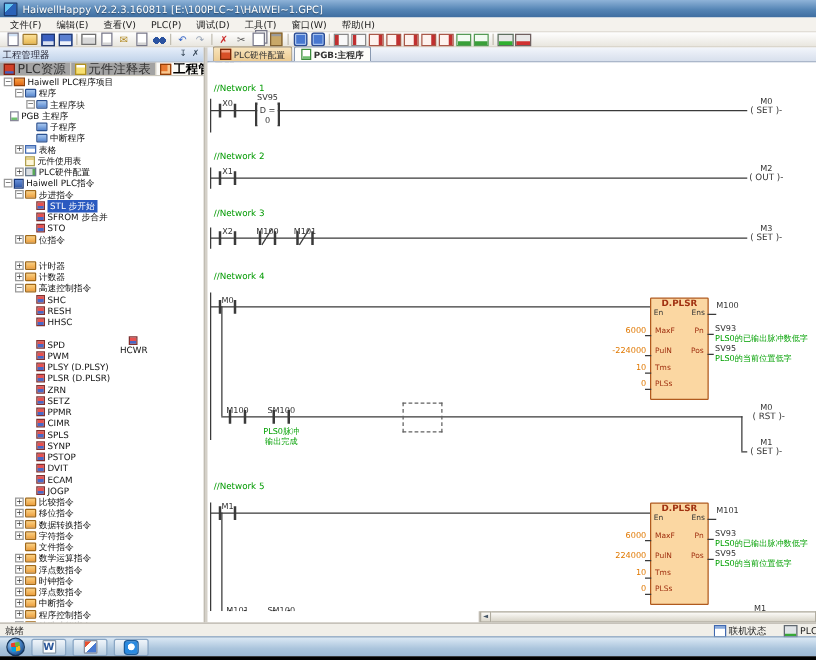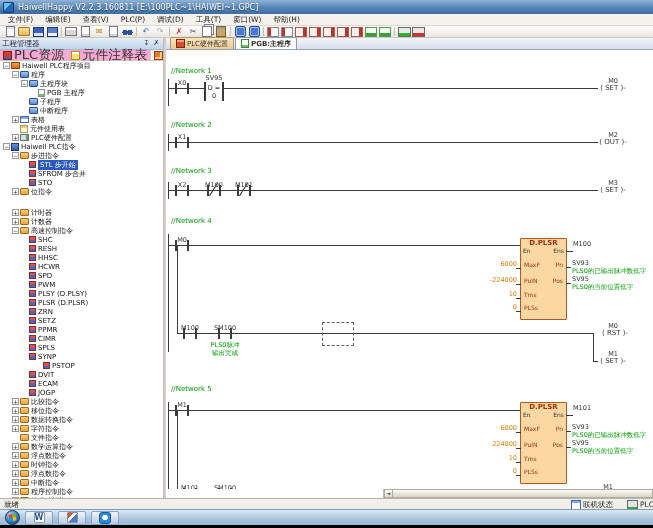--- a/index.html
+++ b/index.html
@@ -39,22 +39,22 @@
   .ic-ladr{width:10px;height:8px;background:#fdf2ee;border:1px solid #a85848;box-shadow:inset -3px 0 0 #c03030}
   .ic-ladg{width:10px;height:8px;background:#f2fbf2;border:1px solid #559a55;box-shadow:inset 0 -3px 0 #39a039}
   .ic-plcg{width:11px;height:8px;background:#e8e8e8;border:1px solid #5f7060;box-shadow:inset 0 -3px 0 #30b030}
   .ic-plcr{width:11px;height:8px;background:#e8e8e8;border:1px solid #706060;box-shadow:inset 0 -3px 0 #d03030}
   
   #lp-header{left:0;top:38px;width:163px;height:12px;background:linear-gradient(#e6eefa,#c2d4ea);
     border-bottom:1px solid #a8b8cc;display:flex;align-items:center;font-size:7.5px;color:#223;
     padding:0 2px;box-sizing:border-box}
   #lp-header .grow{flex:1}
   .lp-btn{width:9px;height:9px;font-size:7px;line-height:9px;text-align:center;color:#345;margin-left:1px;flex:none}
-  #lp-tabs{left:0;top:50px;width:163px;height:11px;background:#f9a8d4;border-bottom:1px solid #cac6ba;
-    display:flex;font-size:13px;box-sizing:border-box}
+  #lp-tabs{left:0;top:50px;width:163px;height:11px;background:#a3a3a3;border-bottom:1px solid #cac6ba;
+    display:flex;font-size:10px;box-sizing:border-box}
   .lp-tab{display:flex;align-items:center;gap:2px;padding:0 3px;color:#333;border-right:1px solid #d6d2c6;white-space:nowrap}
   .lp-tab.active{background:#fbfaf6;font-weight:bold;color:#000}
   .lti{flex:none}
   .lti-res{width:7px;height:7px;background:#d04028;border:1px solid #802010;box-shadow:inset 0 -2px 0 #4060c0}
   .lti-note{width:7px;height:7px;background:#f8e070;border:1px solid #b09020;box-shadow:inset 0 2px 0 #fff}
   .lti-proj{width:7px;height:7px;background:#e87830;border:1px solid #943f08;box-shadow:inset -2px -2px 0 #f8c890}
   #tree{left:0;top:61px;width:193px;height:437px;background:#fff;overflow:hidden;font-size:7px;color:#111}
   .trow{height:9px;display:flex;align-items:center;white-space:nowrap}
   .texp{width:7px;height:7px;border:1px solid #999;background:#fff;font-size:6px;line-height:5px;
     text-align:center;color:#333;margin-right:1px;flex:none;box-sizing:border-box}
@@ -275,21 +275,21 @@
     <div class="trow" style="padding-left: 12px;">
       <div class="texp">−</div>
       <div class="ticon ti-fldb"></div>
       <div class="tlabel">程序</div>
     </div>
     <div class="trow" style="padding-left: 21px;">
       <div class="texp">−</div>
       <div class="ticon ti-fldb"></div>
       <div class="tlabel">主程序块</div>
     </div>
-    <div class="trow" style="padding-left: 30px; text-align: center;">
+    <div class="trow" style=" text-align: center;">
       <div class="texp none"></div>
       <div class="ticon ti-pgb"></div>
       <div class="tlabel">PGB 主程序</div>
     </div>
     <div class="trow" style="padding-left: 21px;">
       <div class="texp none"></div>
       <div class="ticon ti-fldb"></div>
       <div class="tlabel">子程序</div>
     </div>
     <div class="trow" style="padding-left: 21px;">
@@ -365,21 +365,21 @@
     <div class="trow" style="padding-left: 21px;">
       <div class="texp none"></div>
       <div class="ticon ti-leaf"></div>
       <div class="tlabel">RESH</div>
     </div>
     <div class="trow" style="padding-left: 21px;">
       <div class="texp none"></div>
       <div class="ticon ti-leaf"></div>
       <div class="tlabel">HHSC</div>
     </div>
-    <div class="trow" style="padding-left: 21px;">
+    <div class="trow" style="padding-left: 21px; flex-direction: column;">
       <div class="texp none"></div>
       <div class="ticon ti-leaf"></div>
       <div class="tlabel">HCWR</div>
     </div>
     <div class="trow" style="padding-left: 21px;">
       <div class="texp none"></div>
       <div class="ticon ti-leaf"></div>
       <div class="tlabel">SPD</div>
     </div>
     <div class="trow" style="padding-left: 21px;">
@@ -420,21 +420,21 @@
     <div class="trow" style="padding-left: 21px;">
       <div class="texp none"></div>
       <div class="ticon ti-leaf"></div>
       <div class="tlabel">SPLS</div>
     </div>
     <div class="trow" style="padding-left: 21px;">
       <div class="texp none"></div>
       <div class="ticon ti-leaf"></div>
       <div class="tlabel">SYNP</div>
     </div>
-    <div class="trow" style="padding-left: 35px;">
+    <div class="trow" style="padding-left: 21px;">
       <div class="texp none"></div>
       <div class="ticon ti-leaf"></div>
       <div class="tlabel">PSTOP</div>
     </div>
     <div class="trow" style="padding-left: 21px;">
       <div class="texp none"></div>
       <div class="ticon ti-leaf"></div>
       <div class="tlabel">DVIT</div>
     </div>
     <div class="trow" style="padding-left: 21px;">

